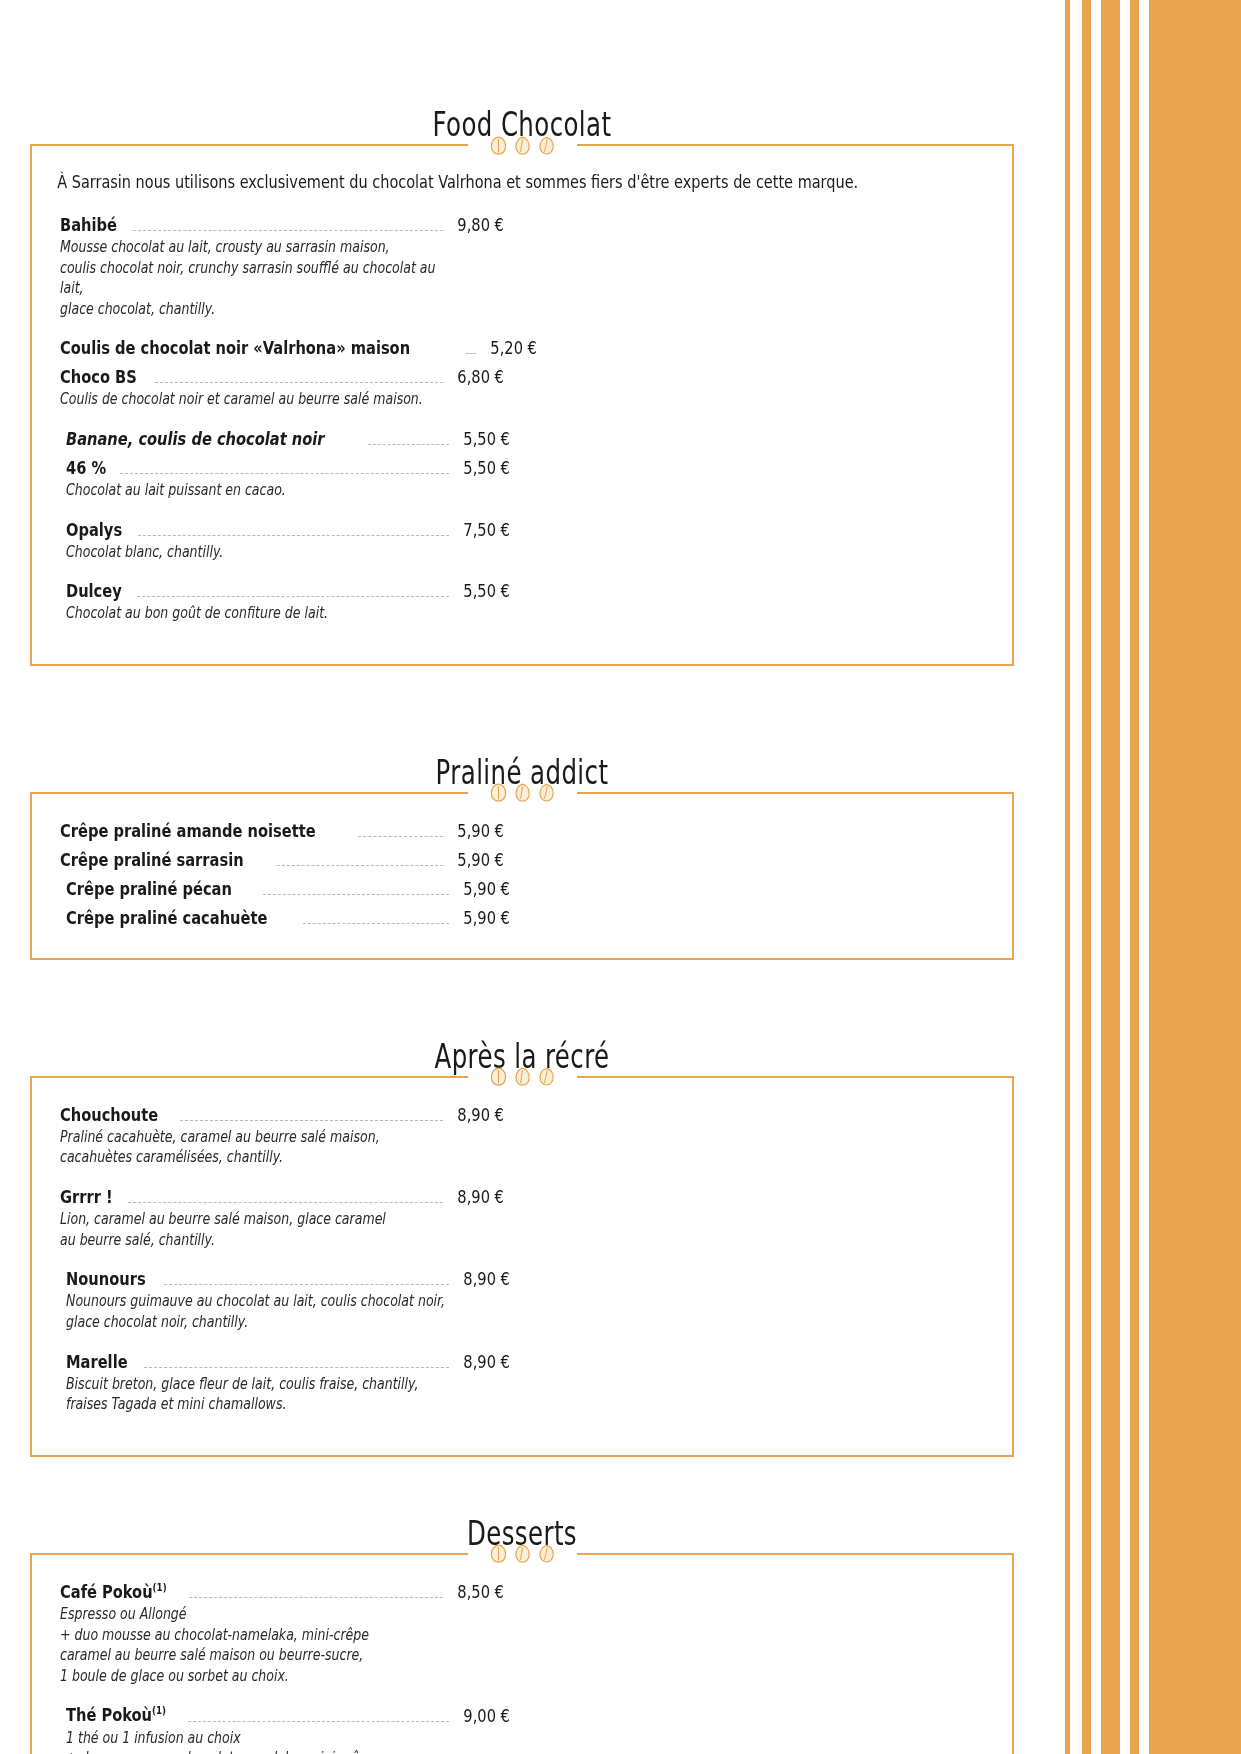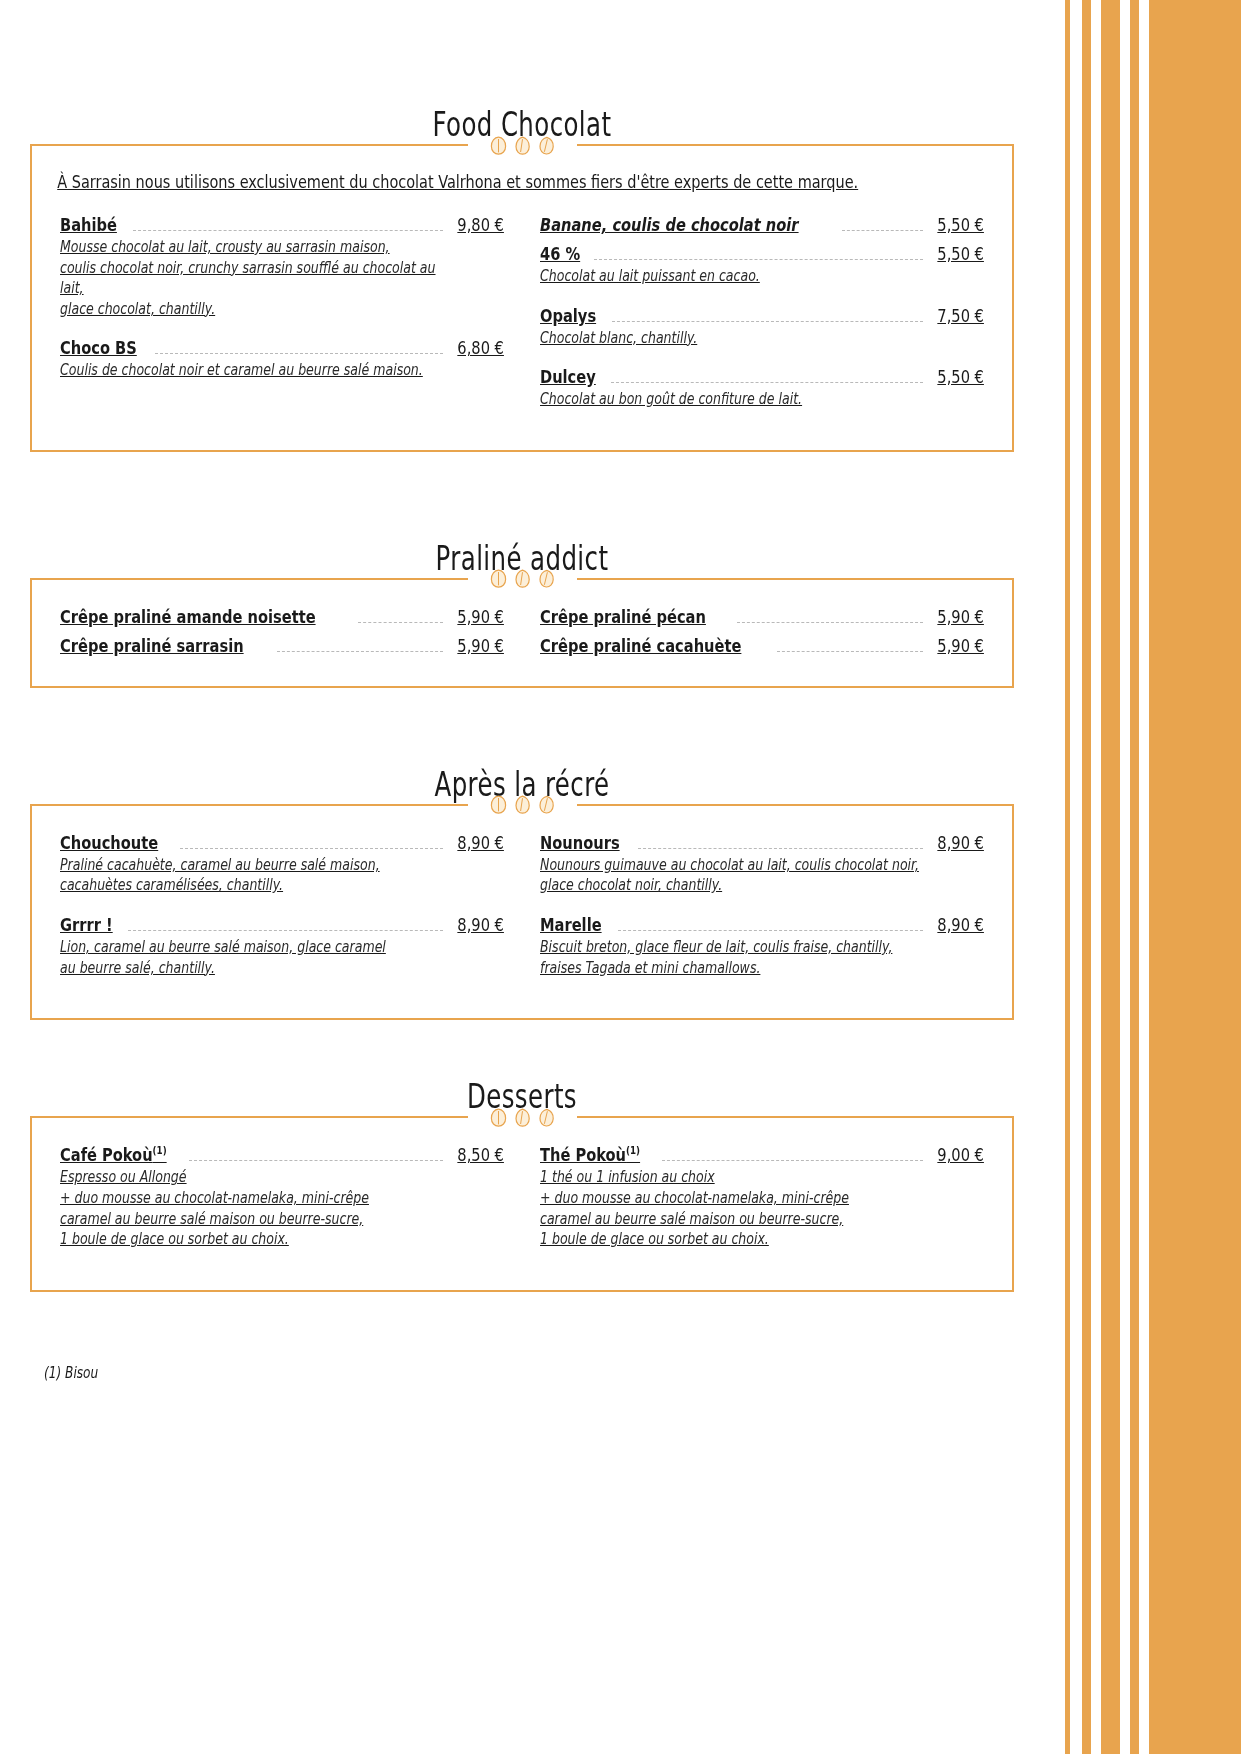--- a/index.html
+++ b/index.html
@@ -54,21 +54,20 @@
 
   
   .frame-wrap { position: relative; }
 
   .frame {
     border: 2px solid #E8A44E;
     border-top: none;
     margin: 0 30px;
     position: relative;
     padding: 26px 16px 22px 16px;
-    text-decoration: underline;
   }
 
   .frame-top {
     display: flex;
     align-items: center;
     margin: 0 30px;
     height: 2px;
     position: relative;
   }
   .frame-top .bar {
@@ -84,20 +83,21 @@
     gap: 7px;
     align-items: center;
     flex: 0 0 auto;
   }
   .grain { width: 17px; height: 19px; display: block; }
 
   
   .cols {
     display: flex;
     gap: 0;
+    flex-direction: column;
   }
   .col { width: 50%; padding: 0 12px; }
   .col.left  { padding-right: 18px; }
   .col.right { padding-left: 18px; }
 
   .intro {
     font-family: "DejaVu Sans Condensed", "Liberation Sans Narrow", "Liberation Sans", sans-serif;
     font-size: 17.5px;
     color: #1a1a1a;
     padding: 0 10px 22px 10px;
@@ -212,20 +212,27 @@
               <div class="col left">
                 <div class="item gap">
                   <div class="item-line">
                     <span class="item-name"><span>Bahibé</span></span>
                     <span class="leader"></span>
                     <span class="item-price">9,80 €</span>
                   </div>
                   <div class="item-desc">Mousse chocolat au lait, crousty au sarrasin maison,
 coulis chocolat noir, crunchy sarrasin soufflé au chocolat au lait,
 glace chocolat, chantilly.</div>
+                </div>
+                <div class="item">
+                  <div class="item-line">
+                    <span class="item-name"><span>Coulis de chocolat noir «Valrhona» maison</span></span>
+                    <span class="leader"></span>
+                    <span class="item-price">5,20 €</span>
+                  </div>
                 </div>
                 <div class="item gap">
                   <div class="item-line">
                     <span class="item-name"><span>Choco BS</span></span>
                     <span class="leader"></span>
                     <span class="item-price">6,80 €</span>
                   </div>
                   <div class="item-desc">Coulis de chocolat noir et caramel au beurre salé maison.</div>
                 </div>
               </div>

